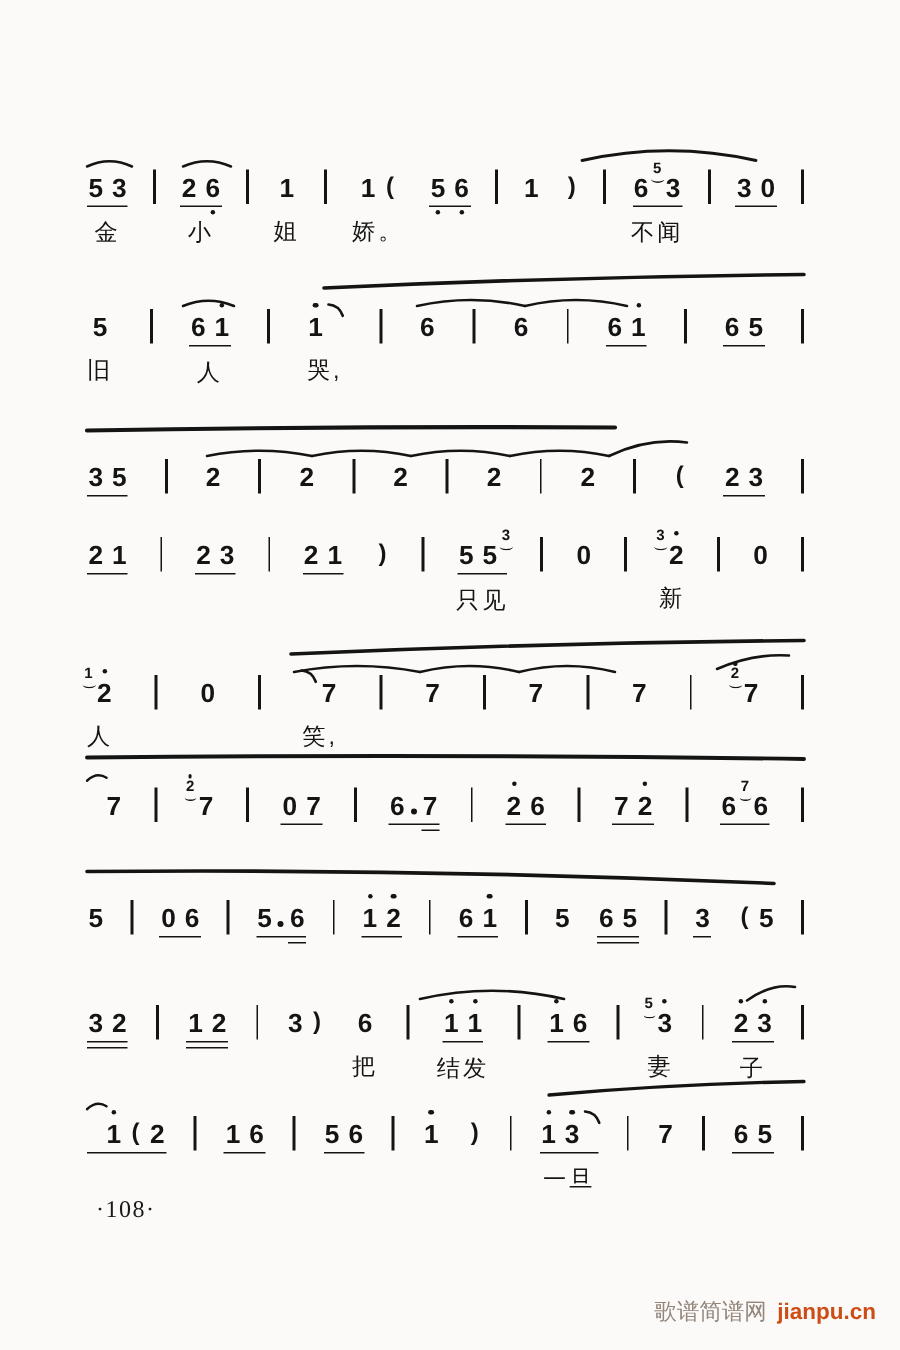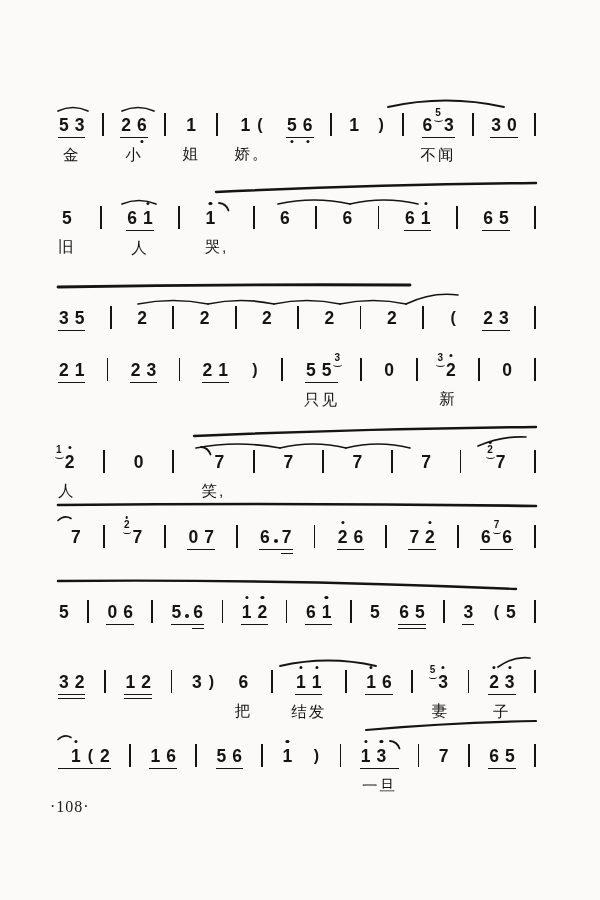--- a/index.html
+++ b/index.html
@@ -48,21 +48,21 @@
   .dot-after{width:4px; height:4px; background:var(--ink); border-radius:50%; margin:0 -2px 4px; align-self:flex-end;}
   .paren{font-size:16px; font-weight:600; line-height:21px; padding:0 1px; color:var(--ink);}
   .unit-bar .bar{width:1.7px; height:23px; background:var(--ink);}
   .sl-wrap{align-self:flex-start; transform:translateY(-5px); margin:0 -3px; line-height:0;}
   .tm-wrap{align-self:flex-start; transform:translateY(-11px); margin-right:-7px; margin-left:-2px; line-height:0;}
   .lyr{
     margin-top:7px; font-size:15.5px; letter-spacing:2px; white-space:nowrap;
     font-weight:500; color:var(--ink);
   }
   .pagenum{
-    position:absolute; left:50px; top:798px;
+    position:absolute; left:64px; top:798px;
     font-family:"Liberation Serif", serif; font-size:16px; letter-spacing:1px; color:#1a1a1a;
   }
   .watermark{
     position:absolute; right:16px; top:865px;
     display:flex; gap:7px; align-items:baseline; font-size:15px;
   }
   .wm-site{color:var(--wm-site); font-weight:500;}
   .wm-url{color:var(--wm-url); font-weight:700; cursor:pointer;}
 </style>
 </head>
@@ -746,13 +746,17 @@
             <span class="tok">6</span>
             <span class="tok">5</span>
           </div>
         </div>
         <div class="unit unit-bar">
           <div class="bar"></div>
         </div>
       </div>
     </div>
   <div class="pagenum">·108·</div>
+  <div class="watermark">
+    <span class="wm-site">歌谱简谱网</span>
+    <span class="wm-url">jianpu.cn</span>
+  </div>
 </div>
 
 </body></html>

